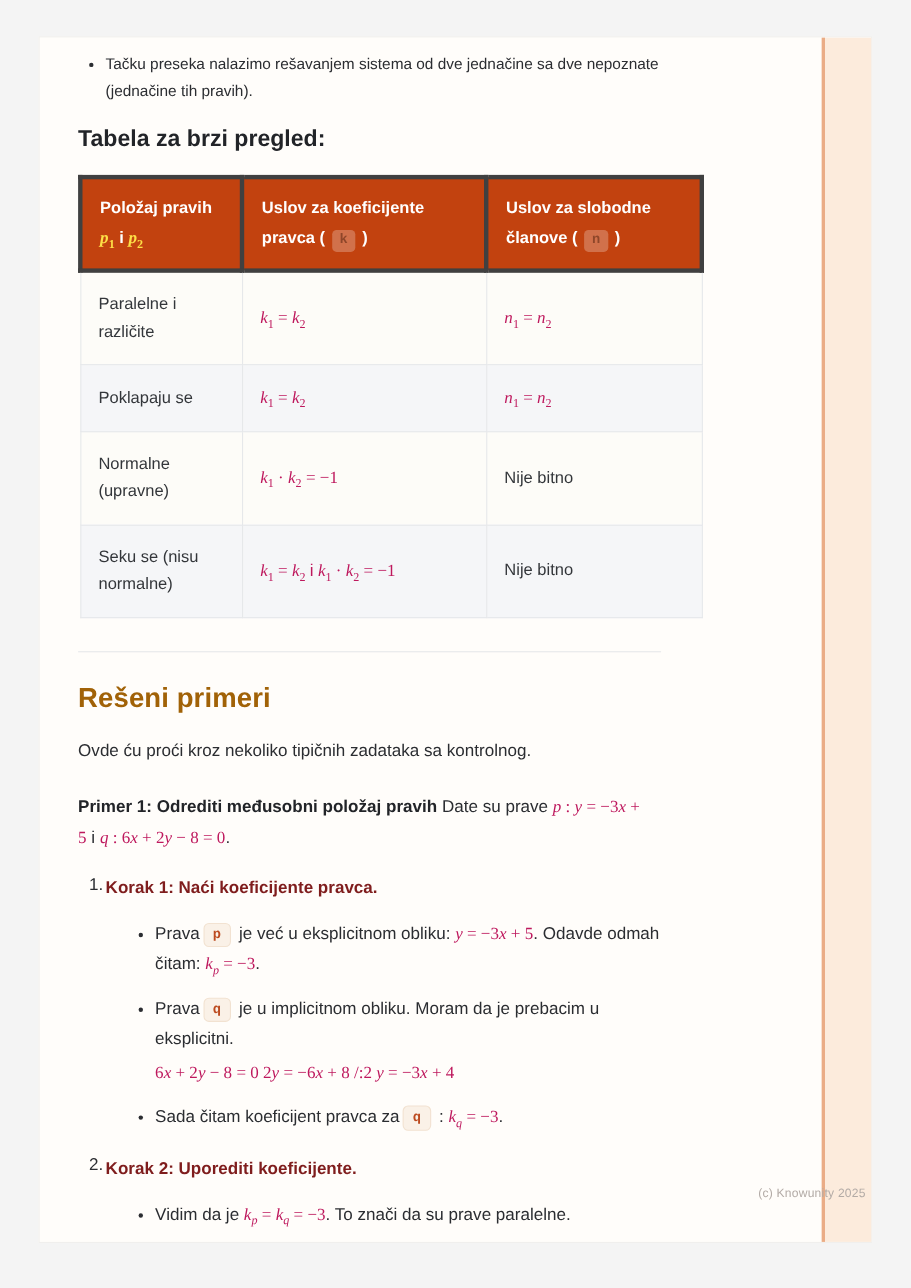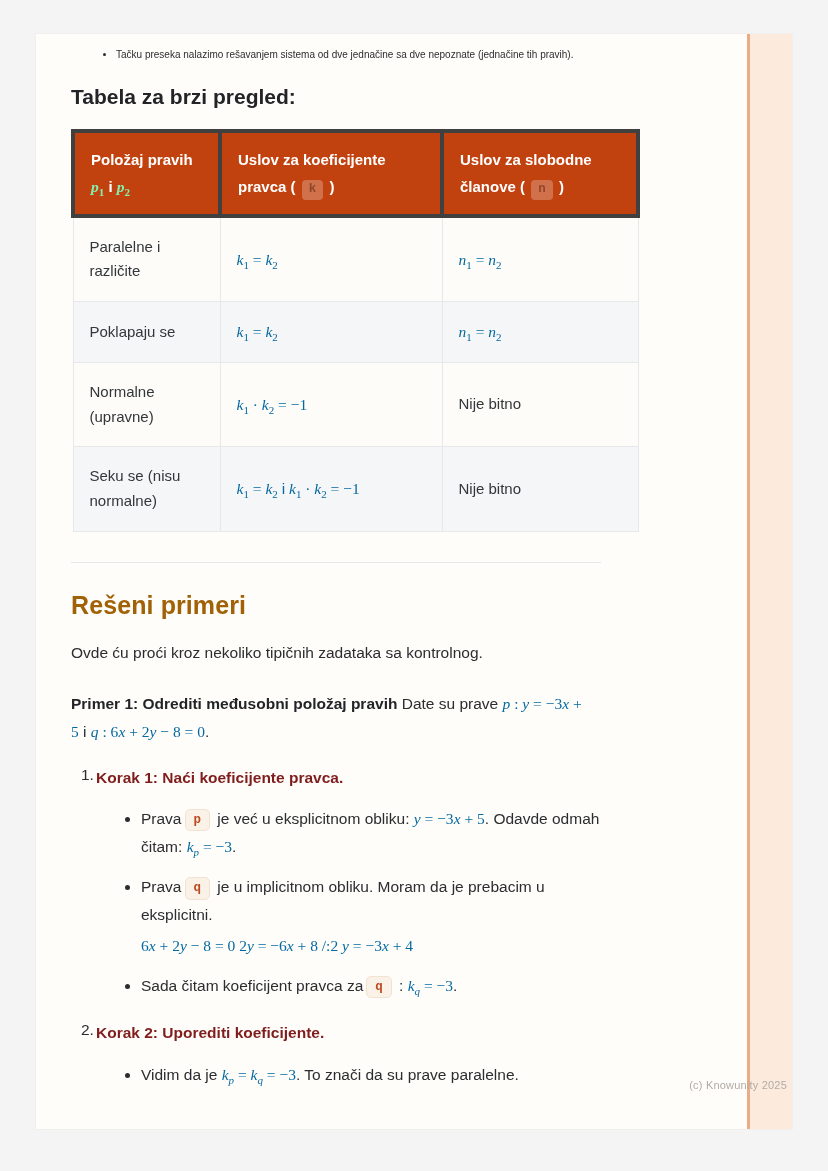--- a/index.html
+++ b/index.html
@@ -23,21 +23,21 @@
     position:absolute;right:5px;bottom:38px;z-index:3;
     font-size:11px;color:#b3aba6;letter-spacing:.2px;
   }
   .content{
     position:relative;z-index:2;
     padding:13px 158px 0 35px; 
     box-sizing:border-box;width:723px;
   }
   
   ul.intro{margin:0;padding-left:25px;list-style:disc outside;}
-  ul.intro li{font-size:10px;line-height:1.68;margin-left:20px;}
+  ul.intro li{font-size:14px;line-height:1.68;}
   .table-caption{margin:21px 0 0 0;font-weight:700;font-size:21px;color:#222428;}
   
   table.overview{border-collapse:collapse;margin:20px 0 30px 0;width:565px;table-layout:fixed;}
   table.overview th{
     background:#c2420f;color:#fff;text-align:left;vertical-align:middle;
     font-size:15px;font-weight:700;line-height:1.8;
     padding:13px 16px;border:4px solid #404040;
   }
   table.overview td{
     padding:17px 16px;border:1px solid #e6e8ea;vertical-align:middle;
@@ -46,25 +46,25 @@
   col.c1{width:147px;}col.c2{width:222px;}col.c3{width:196px;}
   tr.row-odd td{background:#fdfcf8;}
   tr.row-even td{background:#f5f6f8;}
   .th-line{display:block;}
   .hbadge{
     display:inline-block;background:rgba(255,255,255,.25);
     color:rgba(75,28,8,.5);font-family:"Liberation Mono", monospace;
     font-size:12.5px;font-weight:700;border-radius:4px;
     padding:1px 7px;margin:0 2px;line-height:1.4;vertical-align:baseline;
   }
-  .math{font-family:"Liberation Serif", serif;font-size:15.5px;color:#0369a1;}
+  .math{font-family:"Liberation Serif", serif;font-size:15.5px;color:#be185d;}
   .math i{font-style:italic;}
   .math sub{font-size:11px;line-height:0;}
   .math .rm{font-family:"Liberation Sans", sans-serif;font-style:normal;}
-  .math.light{color:#86efac;}
+  .math.light{color:#fde047;}
   .math.block{display:block;margin-top:3px;}
   
   hr.sep{border:none;border-top:1px solid #e7e8ea;margin:0 0 28px 0;}
   h2.examples-heading{margin:12px 0 21px 0;font-size:25px;font-weight:700;color:#a16207;letter-spacing:.1px;}
   p.lead{margin:0 0 24px 0;font-size:15.5px;line-height:1.6;}
   p.primer{margin:0 16px 20px 0;font-size:15.5px;line-height:1.8;}
   p.primer b{color:#222428;}
   
   ol.steps{margin:0;padding:0;list-style:none;}
   li.step{position:relative;padding-left:25px;margin-bottom:21px;}

